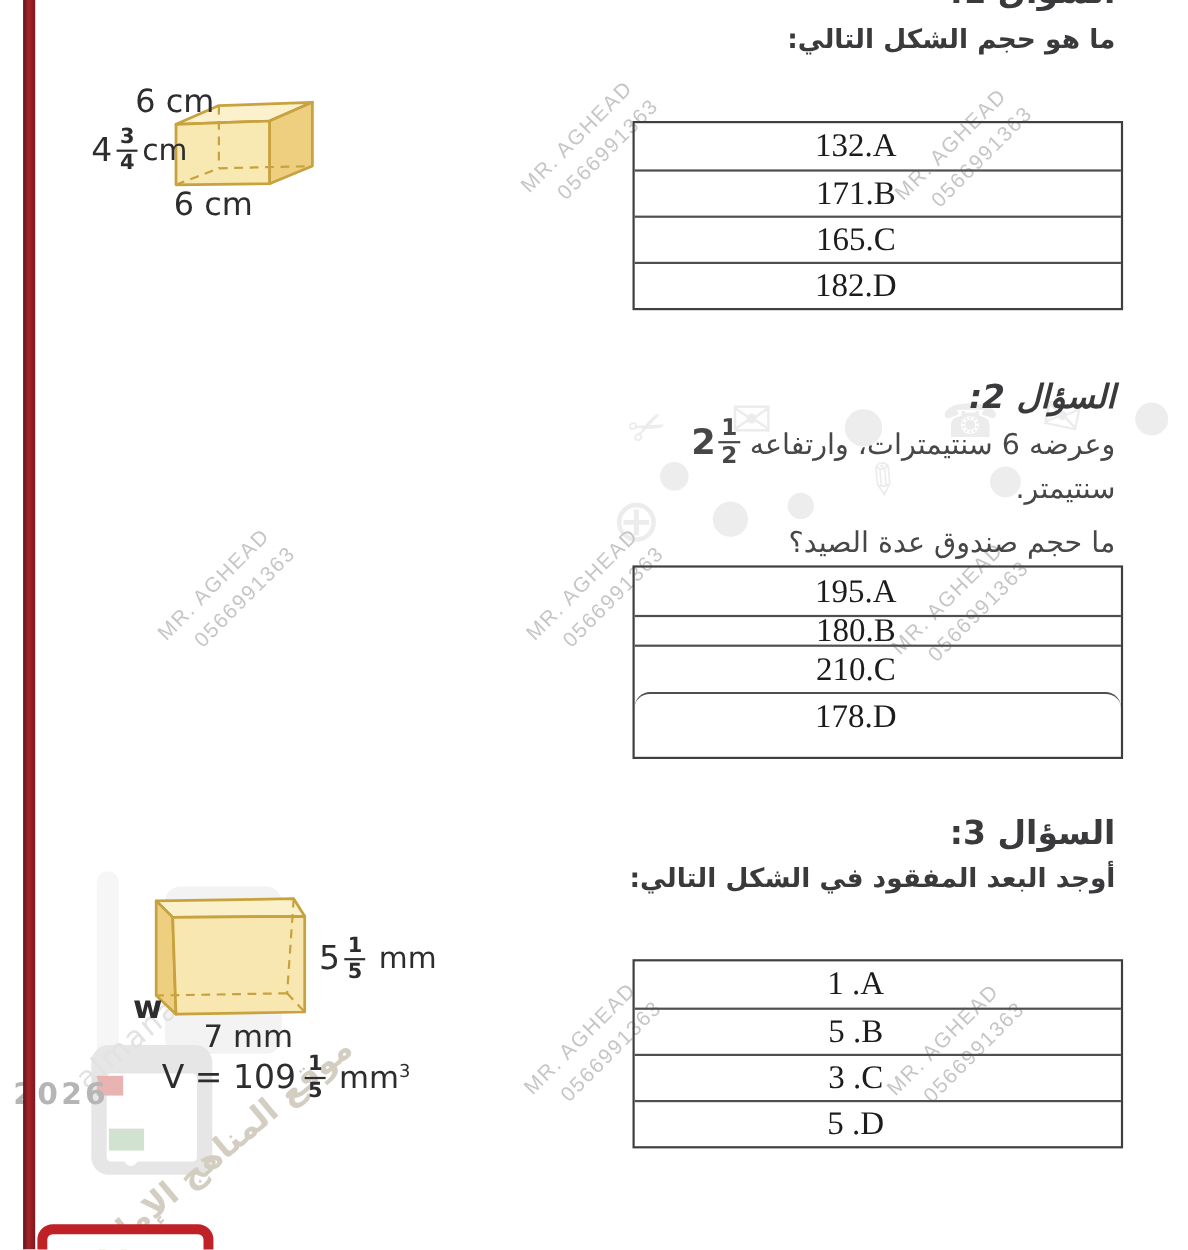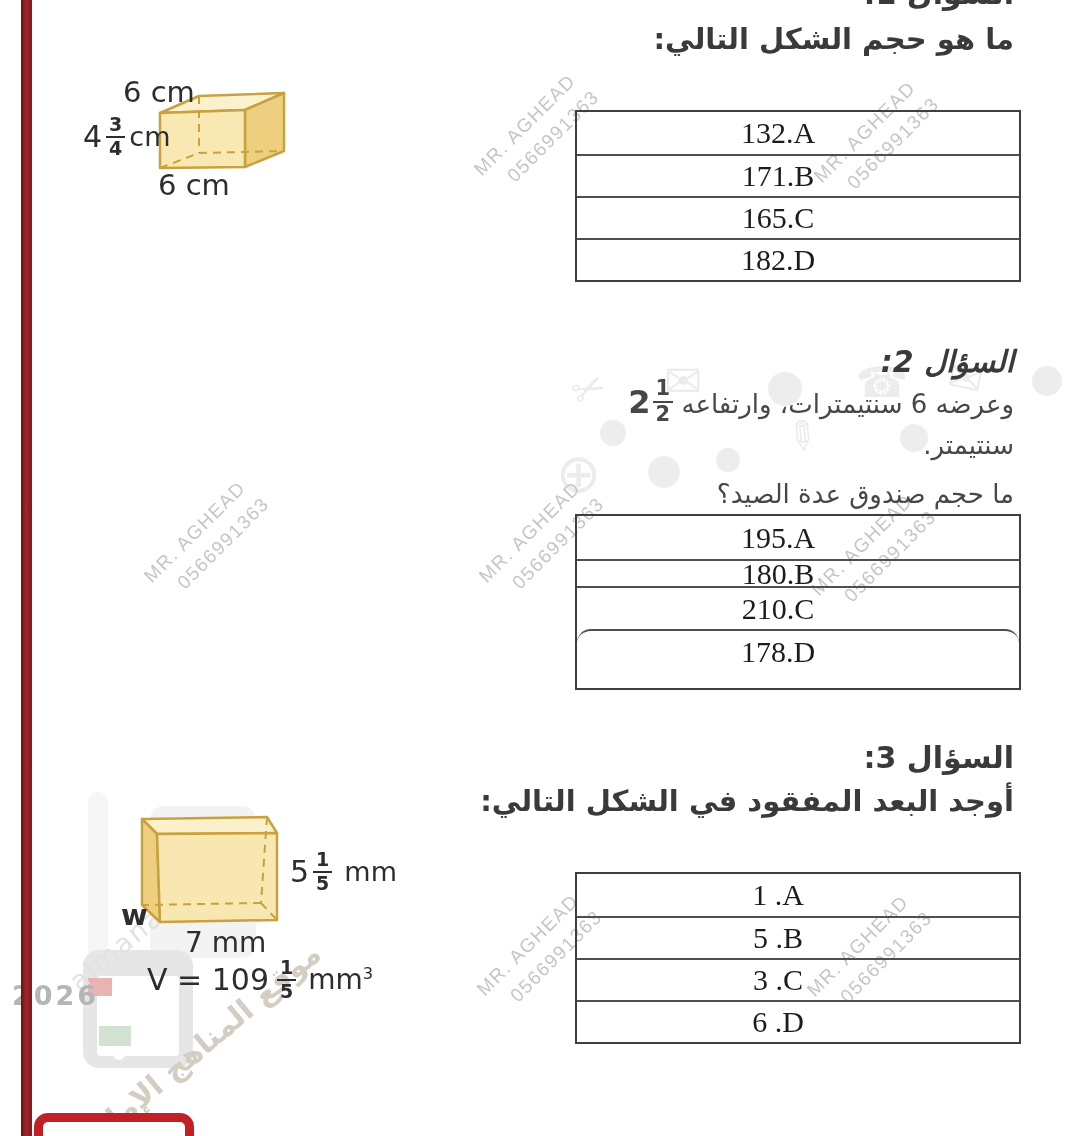--- a/index.html
+++ b/index.html
@@ -9,21 +9,21 @@
   }
   .abs{position:absolute;}
   
   #red-line{left:21px;top:0;width:11px;height:1136px;
     background:linear-gradient(90deg,#5e1519 0%,#a8222a 45%,#7d181d 100%);}
   #red-box{left:34px;top:1113px;width:142px;height:70px;background:#fff;
     border:9px solid #bf2127;border-radius:14px;}
   
   .ar{direction:rtl;text-align:right;color:#3a3a3c;}
   .qheader{right:66px;font-size:30px;font-weight:bold;}
-  .qprompt{right:66px;font-size:29px;font-weight:bold;}
+  .qprompt{right:66px;font-size:24px;font-weight:bold;}
   .qbody{right:66px;width:470px;font-size:26px;font-weight:500;color:#474747;}
   .qbody .line{margin-bottom:9px;line-height:40px;}
   
   .anstable{left:575px;width:442px;border:2px solid #3f3f3f;background:transparent;}
   .trow{height:42px;display:flex;align-items:center;justify-content:center;
     padding-right:40px;box-sizing:border-box;border-top:2px solid #4f4f4f;
     font-family:"Liberation Serif",serif;font-size:30px;color:#1c1c1c;direction:ltr;}
   .trow:first-child{border-top:none;}
   
   .frac{display:inline-flex;flex-direction:column;align-items:center;line-height:1;vertical-align:-0.45em;}
@@ -208,17 +208,17 @@
   <div class="trow">
       <span>1 .A</span>
     </div>
   <div class="trow">
       <span>5 .B</span>
     </div>
   <div class="trow">
       <span>3 .C</span>
     </div>
   <div class="trow">
-      <span>6 .D</span>
+      <span>5 .D</span>
     </div>
 </div>
 
 <div class="abs" id="red-box"></div>
 
 </body></html>

